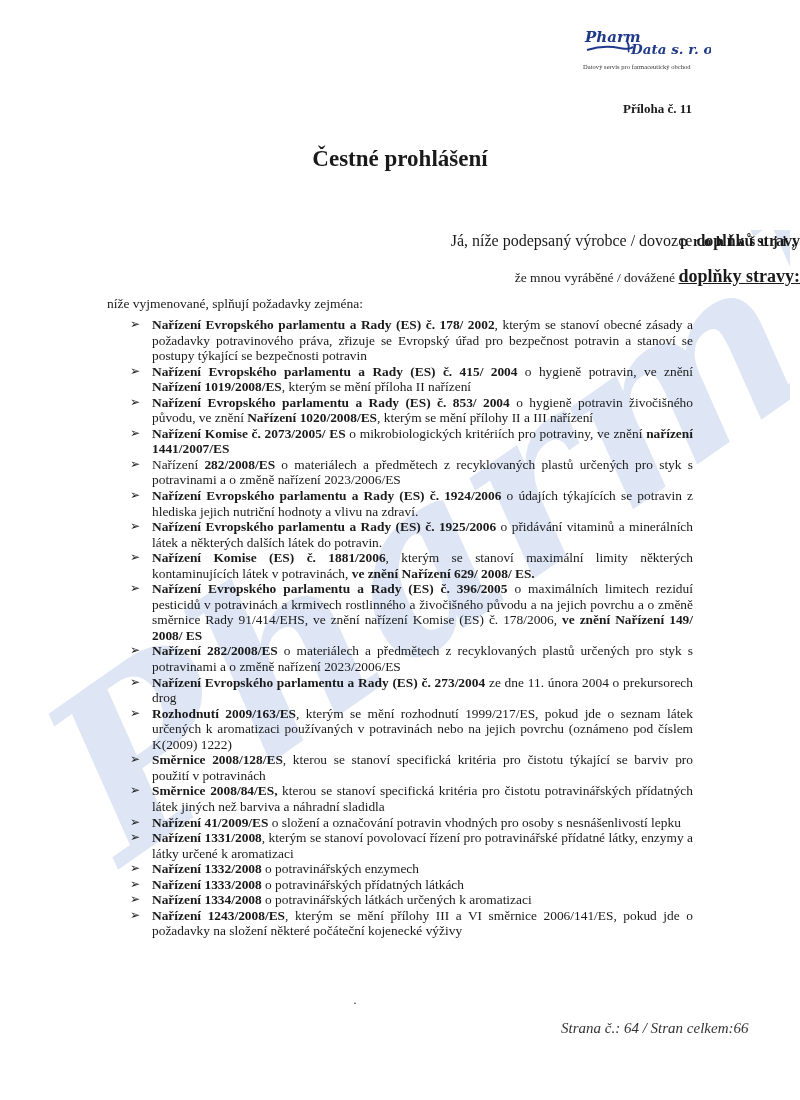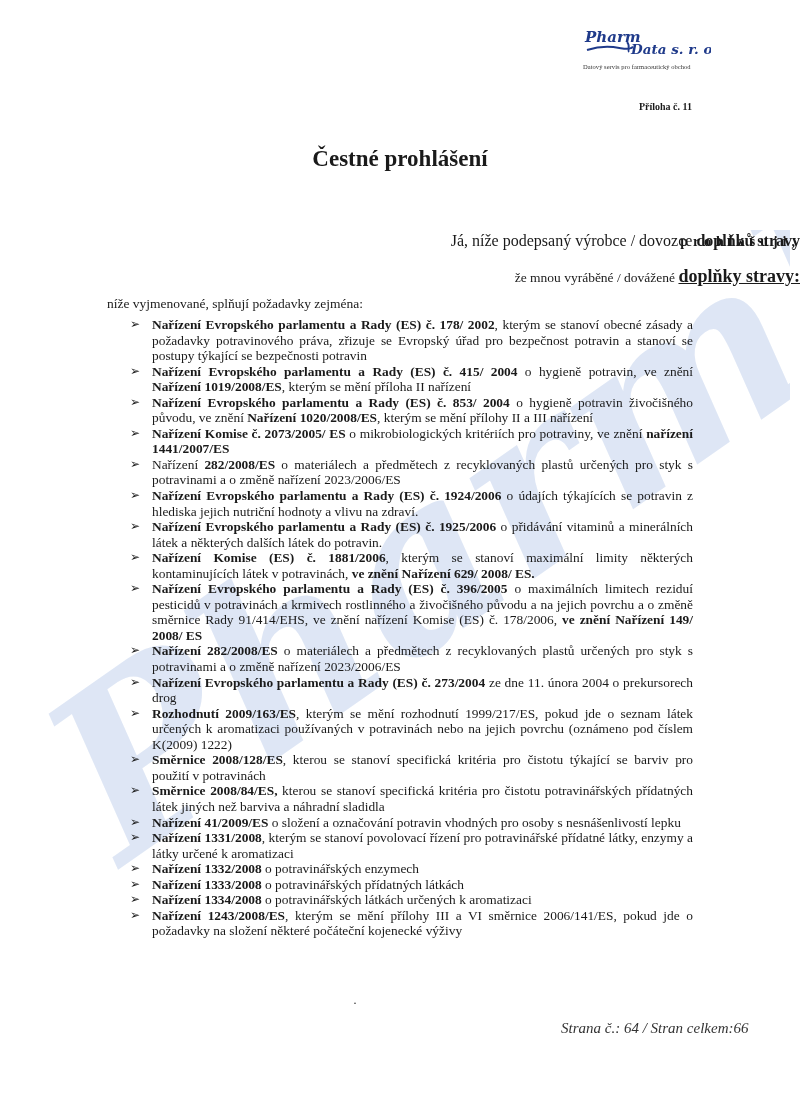--- a/index.html
+++ b/index.html
@@ -14,21 +14,21 @@
       pointer-events: none; z-index: 0;
     }
     .logo { position: absolute; left: 583px; top: 28px; width: 130px; z-index: 1; }
     .logo svg { display: block; }
     .logo-tagline {
       font-size: 6.5px; color: #333; margin-top: 1px; letter-spacing: 0.05px;
       white-space: nowrap;
     }
     .annex {
       position: absolute; right: 108px; top: 101px; font-weight: bold;
-      font-size: 10px; z-index: 1;
+      font-size: 13px; z-index: 1;
     }
     .title {
       position: absolute; left: 0; right: 0; top: 146px; text-align: center;
       font-weight: bold; font-size: 23px; z-index: 1;
     }
     .intro {
       position: absolute; left: 0; right: 0; top: 200px; text-align: right;
       font-size: 16px; z-index: 1; margin-top: 32px;
     }
     .declare {

